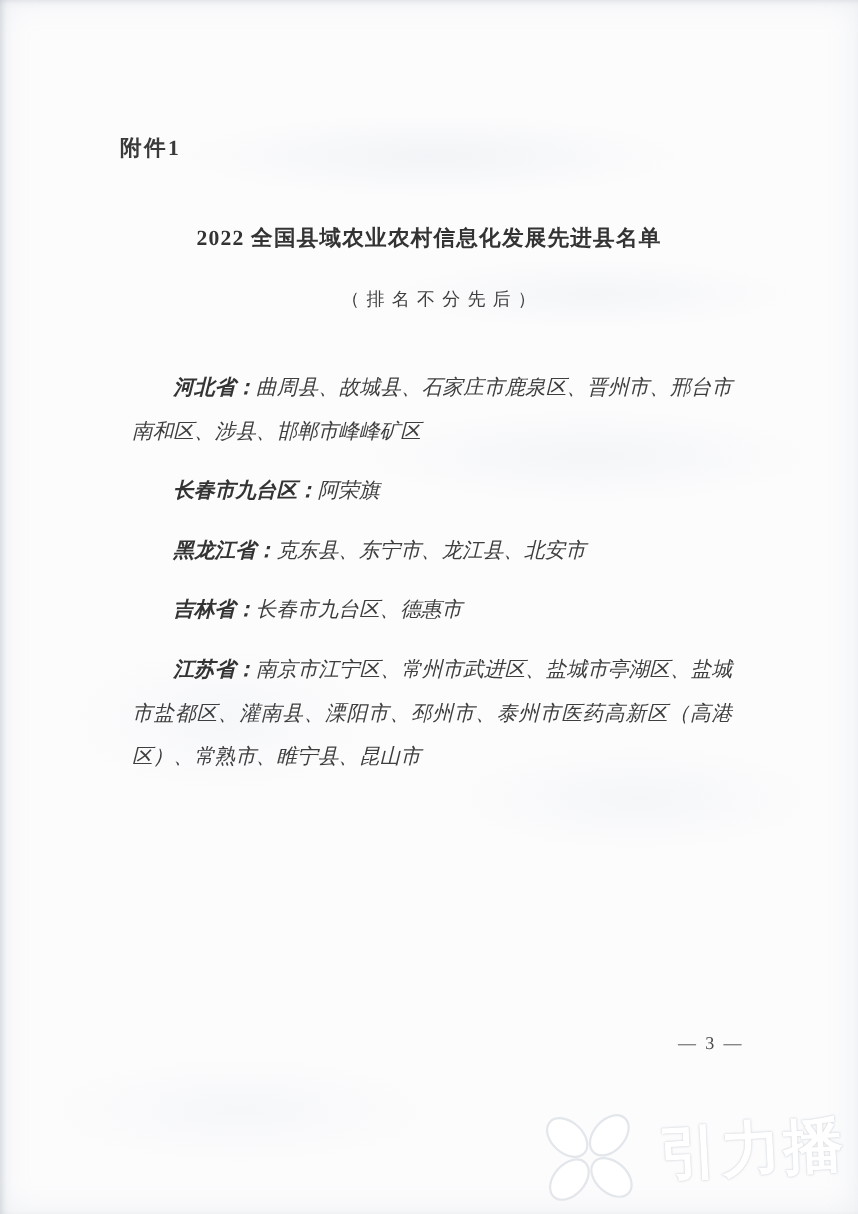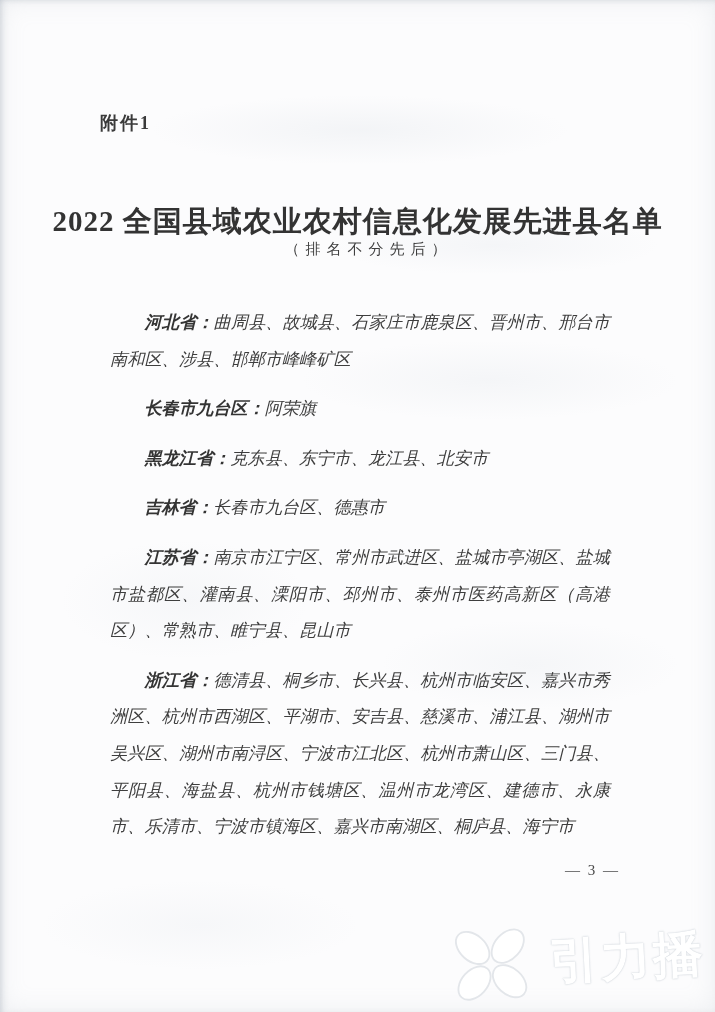--- a/index.html
+++ b/index.html
@@ -29,23 +29,23 @@
   .b5 { left: 380px; top: 620px; width: 300px; height: 90px;  background: radial-gradient(closest-side, rgba(176,188,200,0.09), rgba(176,188,200,0)); }
   .b6 { left: 40px;  top: 880px; width: 320px; height: 90px;  background: radial-gradient(closest-side, rgba(176,188,200,0.08), rgba(176,188,200,0)); }
 
   .attachment {
     position: absolute; top: 111px; left: 100px;
     font-size: 18px; font-weight: 700; letter-spacing: 2px;
     color: #3a3a3a;
     font-family: Liberation Serif, serif;
   }
   .title {
-    position: absolute; top: 186px; left: 0; right: 0; margin: 16px;
+    position: absolute; top: 186px; left: 0; right: 0; margin: 0;
     text-align: center;
-    font-size: 29px; font-weight: 700; letter-spacing: 1px;
+    font-size: 18px; font-weight: 700; letter-spacing: 1px;
     color: #333333;
   }
   .subtitle {
     position: absolute; top: 240px; left: 0; right: 0;
     text-align: center;
     font-size: 15px; letter-spacing: 6px;
     color: #3f3f3f;
     padding-left: 22px;
   }
   .body-block {
@@ -95,21 +95,20 @@
   <h1 class="title">2022 全国县域农业农村信息化发展先进县名单</h1>
 
   <div class="subtitle">（排名不分先后）</div>
 
   <div class="body-block">
     <p class="entry"><span class="prov">河北省：</span><span class="counties">曲周县、故城县、石家庄市鹿泉区、晋州市、邢台市南和区、涉县、邯郸市峰峰矿区</span></p>
     <p class="entry"><span class="prov">长春市九台区：</span><span class="counties">阿荣旗</span></p>
     <p class="entry"><span class="prov">黑龙江省：</span><span class="counties">克东县、东宁市、龙江县、北安市</span></p>
     <p class="entry"><span class="prov">吉林省：</span><span class="counties">长春市九台区、德惠市</span></p>
     <p class="entry"><span class="prov">江苏省：</span><span class="counties">南京市江宁区、常州市武进区、盐城市亭湖区、盐城市盐都区、灌南县、溧阳市、邳州市、泰州市医药高新区（高港区）、常熟市、睢宁县、昆山市</span></p>
-    <p class="entry"><span class="prov">浙江省：</span><span class="counties">德清县、桐乡市、长兴县、杭州市临安区、嘉兴市秀洲区、杭州市西湖区、平湖市、安吉县、慈溪市、浦江县、湖州市吴兴区、湖州市南浔区、宁波市江北区、杭州市萧山区、三门县、平阳县、海盐县、杭州市钱塘区、温州市龙湾区、建德市、永康市、乐清市、宁波市镇海区、嘉兴市南湖区、桐庐县、海宁市</span></p>
   </div>
 
   <div class="pagenum">— 3 —</div>
 
   <div class="watermark">
     <svg width="92" height="92" viewBox="0 0 100 100">
       <g fill="#ffffff" stroke="#e3e6ea" stroke-width="2">
         <ellipse cx="50" cy="23" rx="14" ry="21" transform="rotate(45 50 50)"></ellipse>
         <ellipse cx="50" cy="23" rx="14" ry="21" transform="rotate(135 50 50)"></ellipse>
         <ellipse cx="50" cy="23" rx="14" ry="21" transform="rotate(225 50 50)"></ellipse>

